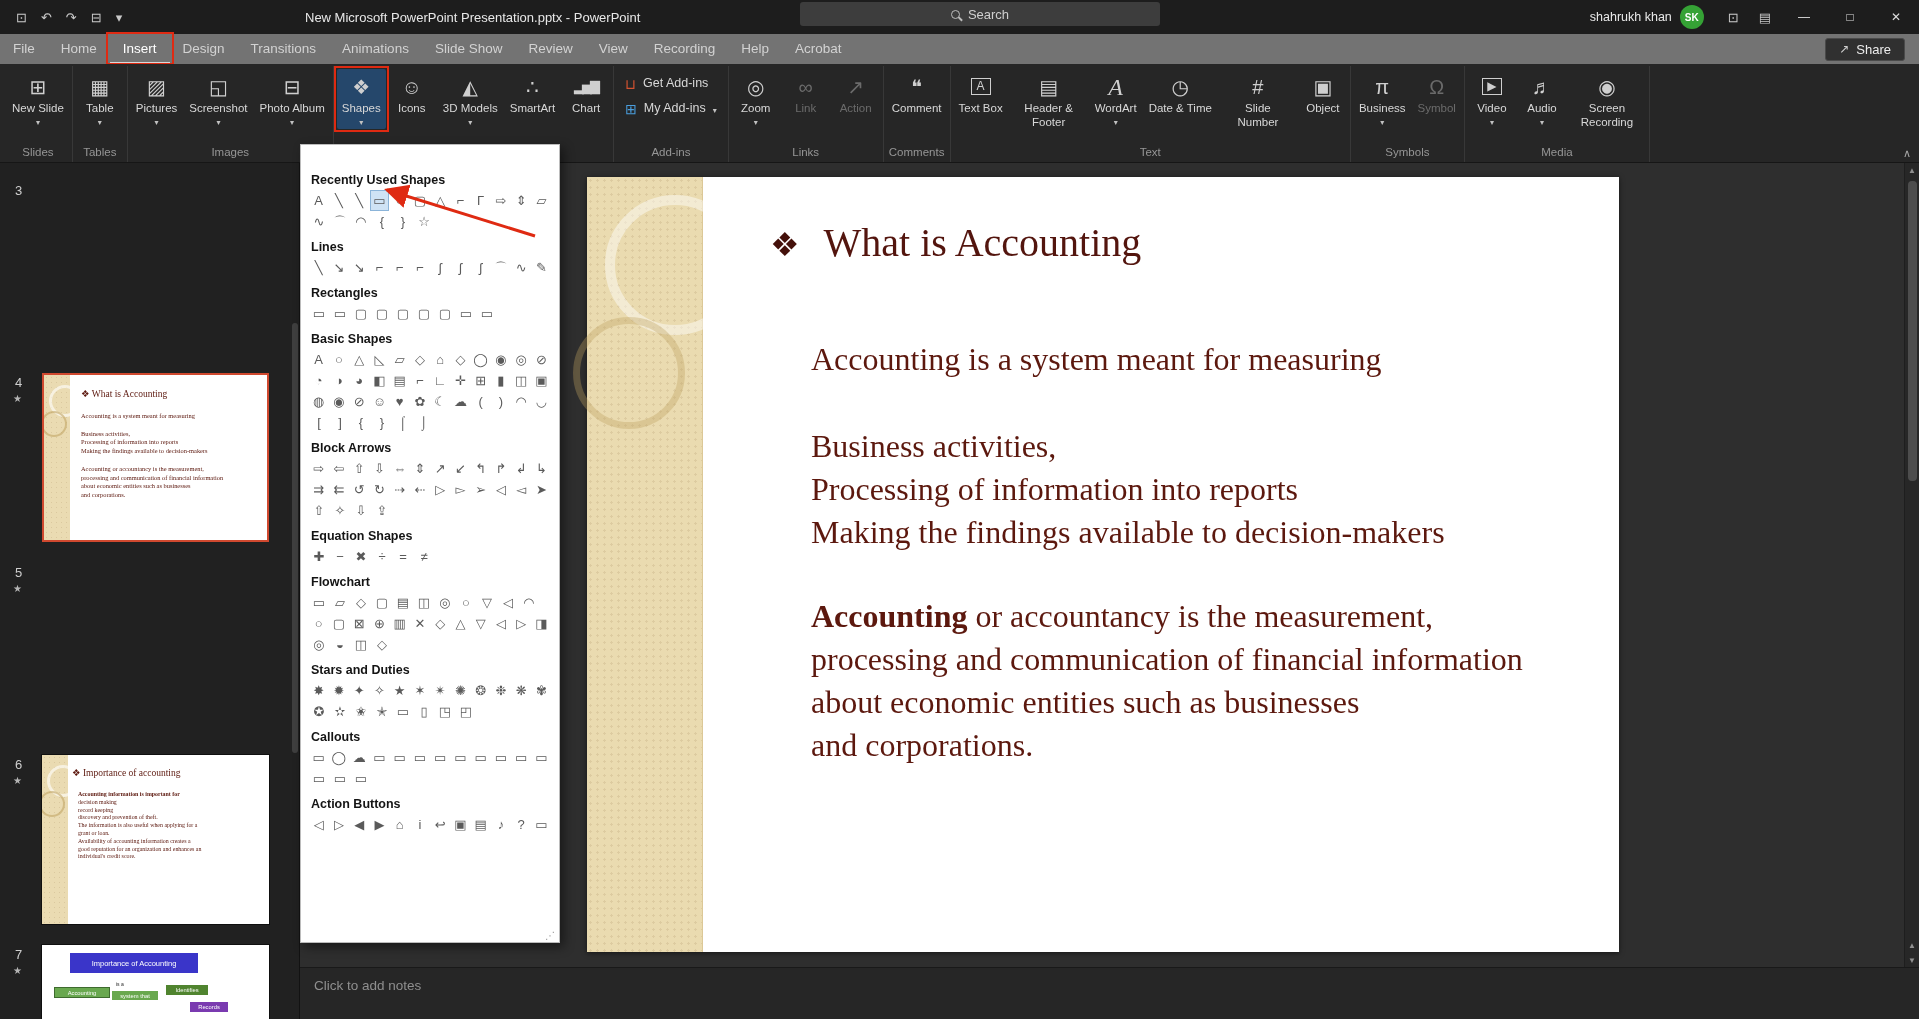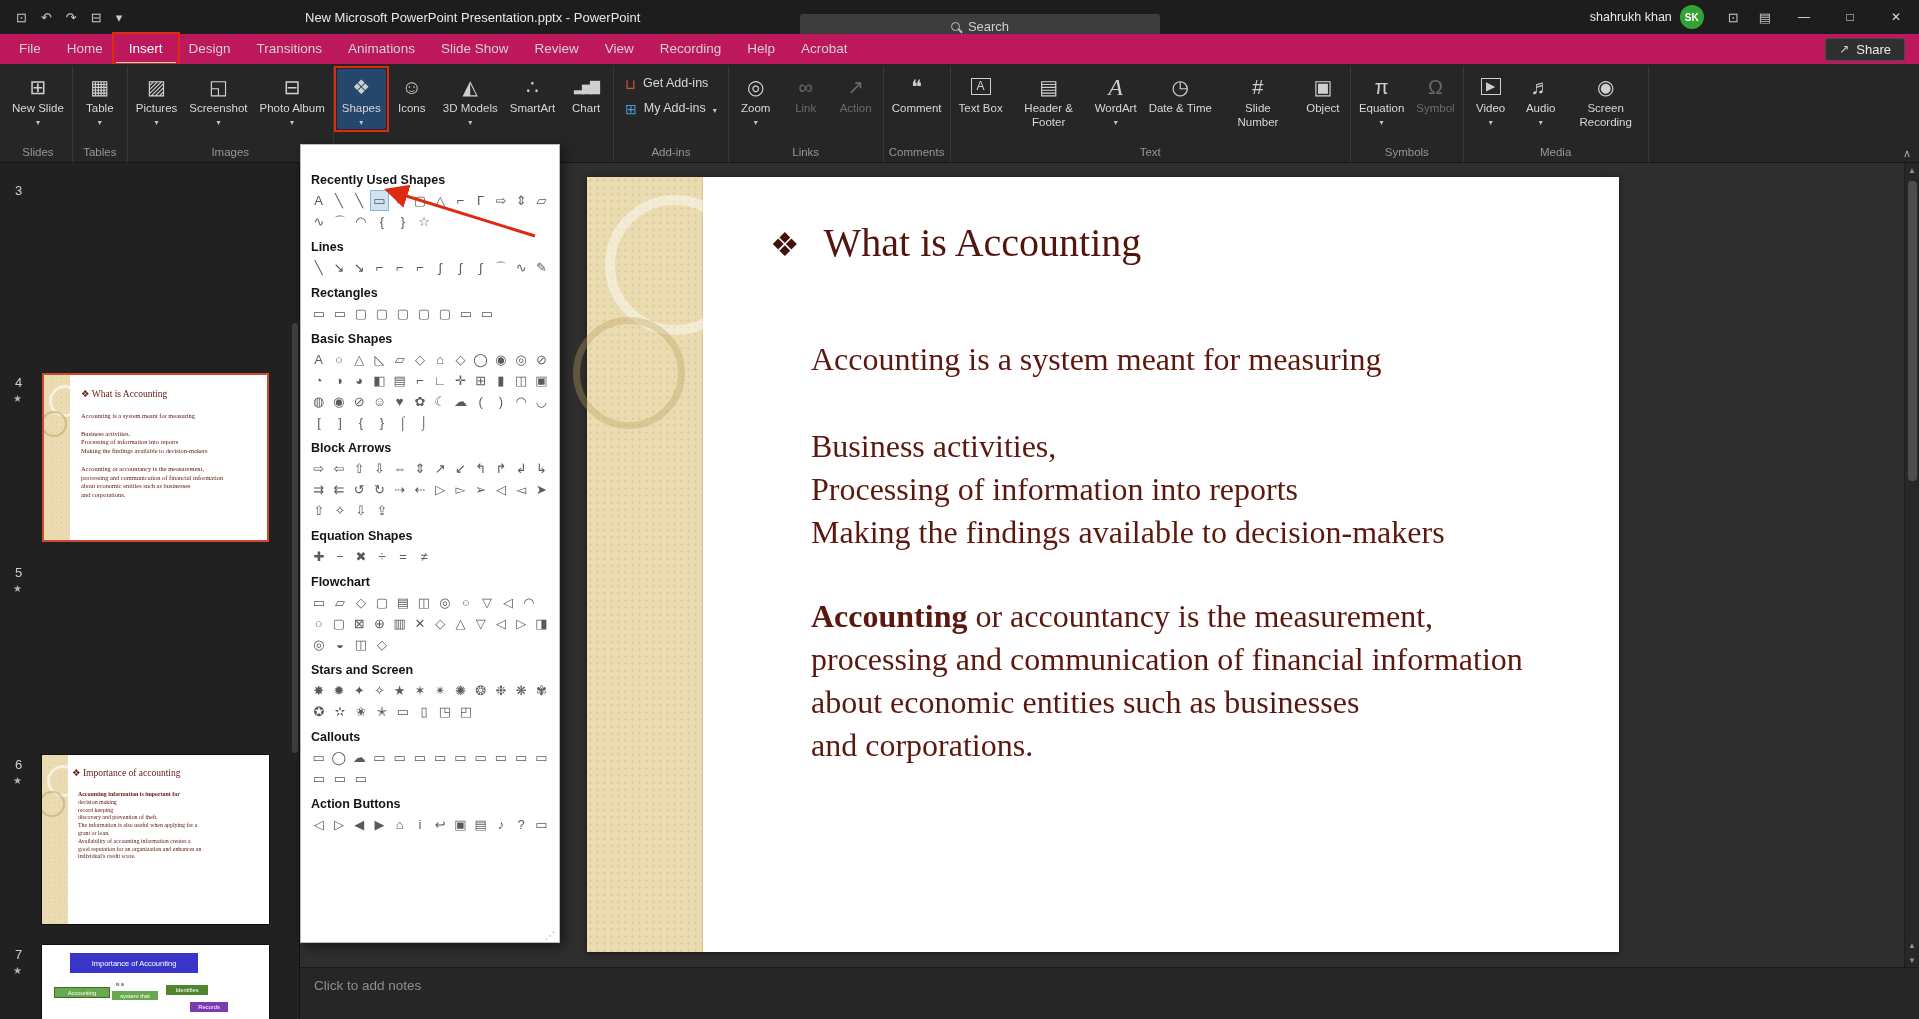--- a/index.html
+++ b/index.html
@@ -4,31 +4,31 @@
 <style>
   * { box-sizing: border-box; margin: 0; padding: 0; }
   html,body { width:1919px; height:1019px; overflow:hidden; }
   body { font-family:"Liberation Sans", sans-serif; background:#2e2e2e; color:#e6e6e6; position:relative; }
 
   
   .titlebar { height:34px; background:#1d1d1d; display:flex; align-items:center; position:relative; }
   .qat { display:flex; align-items:center; padding-left:10px; gap:2px; width:175px; }
   .qat-btn { color:#c9c9c9; font-size:13px; padding:2px 6px; cursor:default; }
   .title-text { margin-left:130px; font-size:13px; color:#e8e8e8; white-space:nowrap; }
-  .search-pill { position:absolute; left:800px; top:14px; width:360px; height:24px; background:#3d3d3d; border-radius:3px; display:flex; align-items:center; justify-content:center; gap:8px; font-size:13px; color:#cfcfcf; }
+  .search-pill { position:absolute; left:800px; top:2px; width:360px; height:24px; background:#3d3d3d; border-radius:3px; display:flex; align-items:center; justify-content:center; gap:8px; font-size:13px; color:#cfcfcf; }
   .mag { width:9px; height:9px; border:1.5px solid #bdbdbd; border-radius:50%; position:relative; display:inline-block; }
   .mag::after { content:""; position:absolute; width:5px; height:1.5px; background:#bdbdbd; transform:rotate(45deg); right:-4px; bottom:-2px; }
   .tb-right { margin-left:auto; display:flex; align-items:center; height:34px; }
   .user-name { font-size:12.5px; color:#eaeaea; margin-right:8px; }
   .avatar { width:24px; height:24px; border-radius:50%; background:#35a235; color:#fff; font-size:10px; font-weight:bold; display:flex; align-items:center; justify-content:center; margin-right:14px; }
   .tb-icon { color:#c9c9c9; font-size:13px; padding:0 10px; }
   .win-btn { width:46px; height:34px; display:flex; align-items:center; justify-content:center; color:#dedede; font-size:12px; }
 
   
-  .tabrow { height:30px; background:#be185d; display:flex; align-items:center; padding-left:6px; position:relative; }
+  .tabrow { height:30px; background:#737373; display:flex; align-items:center; position:relative; }
   .tab { position:relative; padding:6px 13px; font-size:13.5px; color:#d2d2d2; cursor:default; white-space:nowrap; }
   .tab.active { color:#ffffff; border-bottom:2px solid #d9d9d9;text-align:center; }
   .tab.annotated::after { content:""; position:absolute; left:-4px; right:-4px; top:-3px; bottom:-3px; border:2.5px solid #df2a12; pointer-events:none; }
   .share-btn { margin-left:auto; margin-right:14px; display:flex; align-items:center; gap:7px; background:#303030; border:1px solid #4a4a4a; border-radius:3px; padding:3px 13px; font-size:13px; color:#ececec; }
   .share-glyph { font-size:12px; color:#cfcfcf; }
 
   
   .ribbon { height:99px; background:#262626; display:flex; align-items:stretch; padding:2px 4px 0 4px; position:relative; border-bottom:1px solid #161616; }
   .rgroup { display:flex; flex-direction:column; border-right:1px solid #383838; padding:0 3px; }
   .rgroup-buttons { flex:1; display:flex; align-items:flex-start; gap:2px; padding-top:3px; }
@@ -304,21 +304,21 @@
               <span class="ricon">▣</span>
               <span class="rlabel">Object</span>
             </div>
           </div>
           <div class="rgroup-label">Text</div>
         </div>
         <div class="rgroup">
           <div class="rgroup-buttons">
             <div class="rbtn">
               <span class="ricon">π</span>
-              <span class="rlabel">Equation</span>
+              <span class="rlabel">Business</span>
               <span class="drop-arrow">▾</span>
             </div>
             <div class="rbtn disabled">
               <span class="ricon">Ω</span>
               <span class="rlabel">Symbol</span>
             </div>
           </div>
           <div class="rgroup-label">Symbols</div>
         </div>
         <div class="rgroup">
@@ -625,21 +625,21 @@
           <span class="shape-cell">◁</span>
           <span class="shape-cell">▷</span>
           <span class="shape-cell">◨</span>
         </div>
         <div class="shape-row">
           <span class="shape-cell">◎</span>
           <span class="shape-cell">◒</span>
           <span class="shape-cell">◫</span>
           <span class="shape-cell">◇</span>
         </div>
-        <div class="menu-header">Stars and Screen</div>
+        <div class="menu-header">Stars and Duties</div>
         <div class="shape-row">
           <span class="shape-cell">✸</span>
           <span class="shape-cell">✹</span>
           <span class="shape-cell">✦</span>
           <span class="shape-cell">✧</span>
           <span class="shape-cell">★</span>
           <span class="shape-cell">✶</span>
           <span class="shape-cell">✴</span>
           <span class="shape-cell">✺</span>
           <span class="shape-cell">❂</span>

